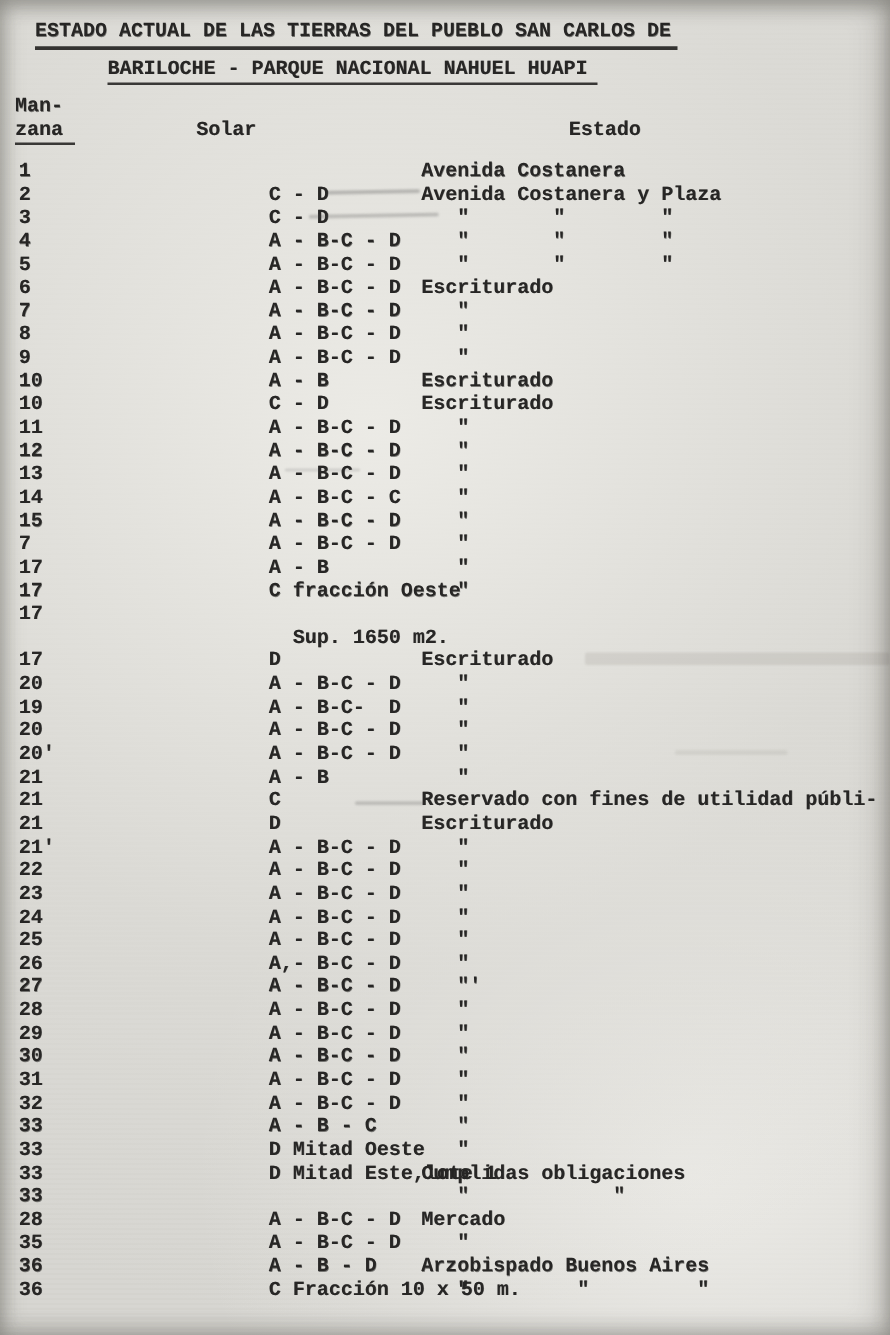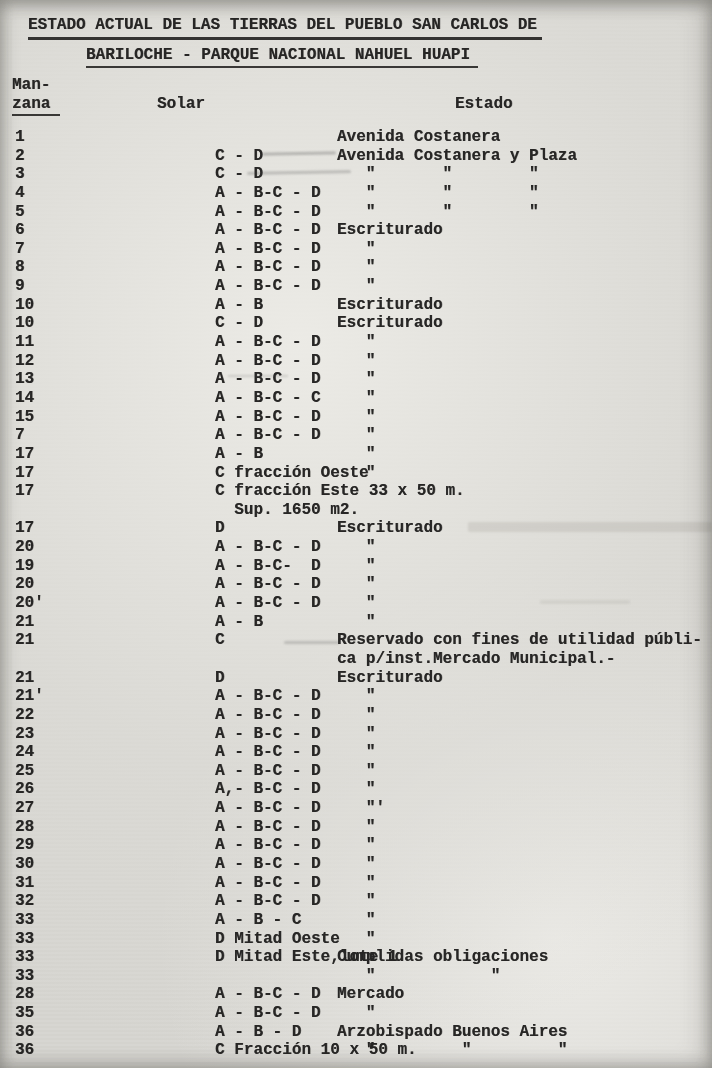--- a/index.html
+++ b/index.html
@@ -178,21 +178,20 @@
       </div>
 
       <div class="row">
         <span class="cell manzana">17</span>
         <span class="cell solar">C fracción Oeste</span>
         <span class="cell estado">   "</span>
       </div>
 
       <div class="row">
         <span class="cell manzana">17</span>
-        <span class="cell solar">C fracción Este 33 x 50 m.</span>
         <span class="cell estado"></span>
       </div>
 
       <div class="row">
         <span class="cell manzana"></span>
         <span class="cell solar">  Sup. 1650 m2.</span>
         <span class="cell estado"></span>
       </div>
 
       <div class="row">
@@ -230,25 +229,20 @@
         <span class="cell solar">A - B</span>
         <span class="cell estado">   "</span>
       </div>
 
       <div class="row">
         <span class="cell manzana">21</span>
         <span class="cell solar">C</span>
         <span class="cell estado">Reservado con fines de utilidad públi-</span>
       </div>
 
-      <div class="row">
-        <span class="cell manzana"></span>
-        <span class="cell solar"></span>
-        <span class="cell estado">ca p/inst.Mercado Municipal.-</span>
-      </div>
 
       <div class="row">
         <span class="cell manzana">21</span>
         <span class="cell solar">D</span>
         <span class="cell estado">Escriturado</span>
       </div>
 
       <div class="row">
         <span class="cell manzana">21'</span>
         <span class="cell solar">A - B-C - D</span>

